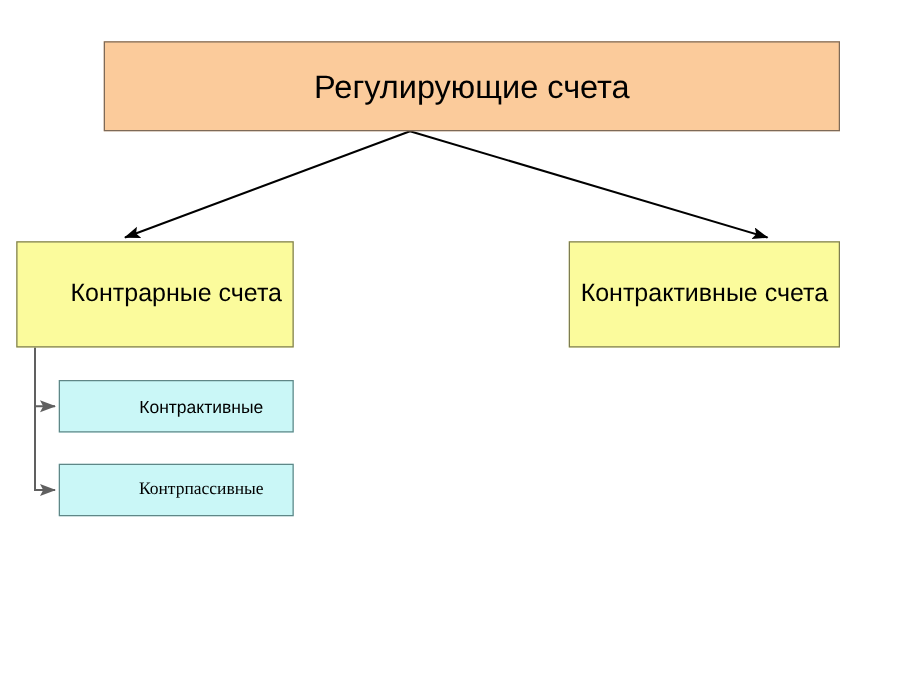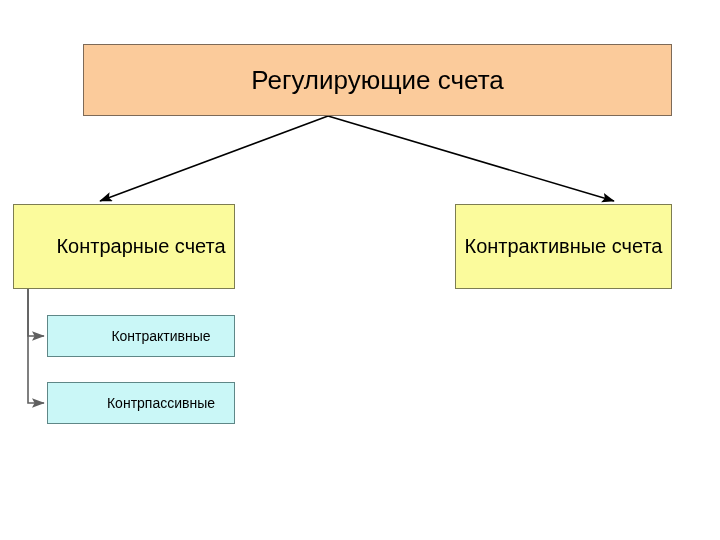--- a/index.html
+++ b/index.html
@@ -10,21 +10,21 @@
   body {
     width: 720px;
     height: 540px;
     position: relative;
     overflow: hidden;
     font-family: "Liberation Sans", sans-serif;
     color: #000000;
   }
   #diagram-canvas {
     position: absolute;
-    left: 0; top: 12px;
+    left: 0; top: 1px;
     width: 720px;
     height: 416px;
   }
   #connector-layer {
     position: absolute;
     left: 0; top: 0;
     width: 720px;
     height: 540px;
     pointer-events: none;
   }
@@ -68,21 +68,21 @@
   .node-leaf {
     background: #caf7f7;
     border: 1.5px solid #5f8787;
     font-size: 14px;
     left: 47px;
     width: 188px;
     height: 42px;
     padding-left: 40px;
   }
   .node-contractive { top: 303px; }
-  .node-contrapassive { top: 370px; }
+  .node-contrapassive { top: 370px; font-family: Liberation Serif, serif; }
 </style>
 </head>
 <body>
 
 <div id="diagram-canvas">
 
   <svg id="connector-layer" viewBox="0 0 720 540">
     <defs>
       <marker id="arrow-black" markerWidth="9" markerHeight="9" refX="7.5" refY="3" orient="auto" markerUnits="strokeWidth">
         <path d="M0,0 L8,3 L0,6 L1.6,3 z" fill="#000000"></path>

